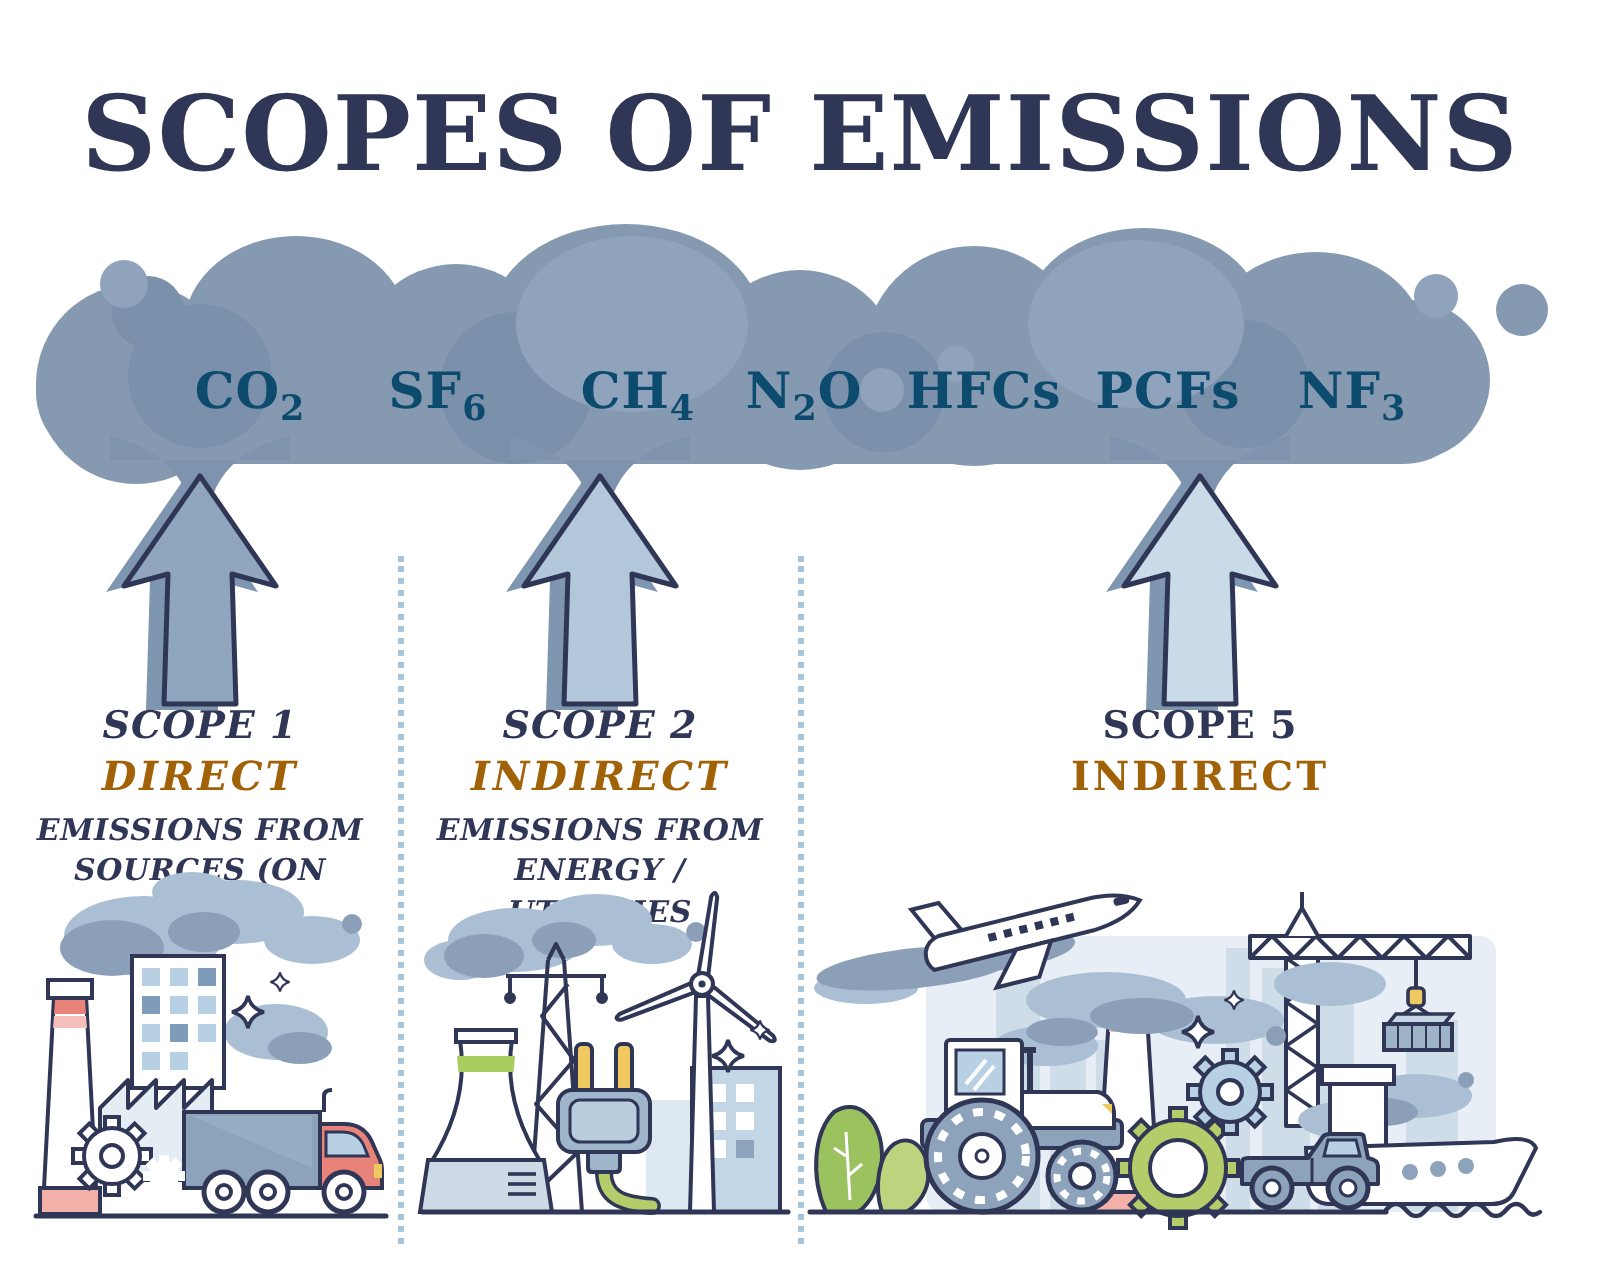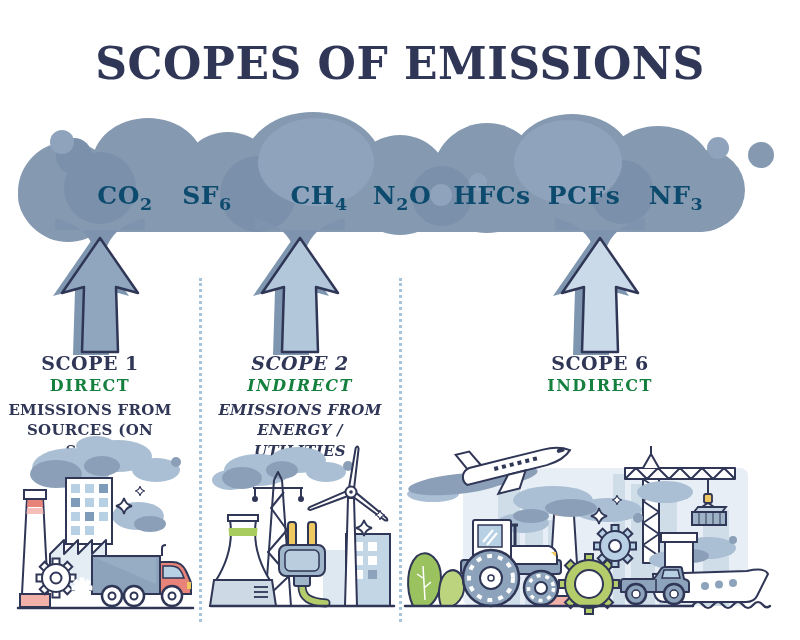--- a/index.html
+++ b/index.html
@@ -1,31 +1,31 @@
 <!DOCTYPE html>
 <html><head>
 <meta charset="utf-8">
 <style>
   html,body { margin:0; padding:0; background:#ffffff; }
   .canvas { position:relative; width:800px; height:640px; background:#ffffff; overflow:hidden;
             font-family:"DejaVu Serif", serif; }
   .title { position:absolute; top:42px; left:0; width:100%; text-align:center; margin:0;
-           font-size:44px; font-weight:bold; color:#2f3656; letter-spacing:0.5px; line-height:1; }
+           font-size:52px; font-weight:bold; color:#2f3656; letter-spacing:0.5px; line-height:1; }
   .scene-top { position:absolute; left:0; top:100px; width:800px; height:260px; }
   .gas { position:absolute; top:181px; transform:translateX(-50%); color:#0c4a6e;
          font-weight:bold; font-size:25px; letter-spacing:0.5px; white-space:nowrap; }
   .gas sub { font-size:70%; line-height:0; }
   .divider { position:absolute; top:278px; height:344px; width:0; border-left:3px dotted #a6c4db; }
   .d1 { left:199px; } .d2 { left:399px; }
   .scope { position:absolute; top:352px; text-align:center; color:#2f3656; }
-  .scope-1 { left:0; width:180px; }
+  .scope-1 { left:10px; width:180px;font-style:italic; }
   .scope-2 { left:210px; width:180px;font-style:italic; }
   .scope-3 { left:430px; width:340px; }
   .scope-num  { font-size:19px; font-weight:bold; letter-spacing:0.5px; }
-  .scope-type { font-size:16px; font-weight:bold; color:#15803d; letter-spacing:1.5px; margin-top:2px; }
+  .scope-type { font-size:20px; font-weight:bold; color:#a16207; letter-spacing:1.5px; margin-top:2px; }
   .scope-desc { font-size:15px; font-weight:bold; letter-spacing:0.3px; line-height:1.35;
                 margin-top:5px; white-space:pre-line; }
   .illus { position:absolute; top:428px; }
   .il1 { left:10px; } .il2 { left:208px; } .il3 { left:403px; }
 </style>
 </head>
 <body>
 
 <div class="canvas">
 
@@ -77,21 +77,21 @@
       <polygon points="300,138 338,193 316,187 318,252 282,252 284,187 262,193" transform="translate(-9,3)" fill="#7e96b0"></polygon>
       <polygon points="300,138 338,193 316,187 318,252 282,252 284,187 262,193" fill="#b2c7da" stroke="#2f3656" stroke-width="2.5" stroke-linejoin="round"></polygon>
     </g>
     <g>
       <polygon points="600,138 638,193 616,187 618,252 582,252 584,187 562,193" transform="translate(-9,3)" fill="#7e96b0"></polygon>
       <polygon points="600,138 638,193 616,187 618,252 582,252 584,187 562,193" fill="#cbdae8" stroke="#2f3656" stroke-width="2.5" stroke-linejoin="round"></polygon>
     </g>
   </svg>
 
   <span class="gas" style="left:125px"><span>CO</span><sub>2</sub><span></span></span>
-  <span class="gas" style="left:207px"><span>SF</span><sub>6</sub><span></span></span>
+  <span class="gas" style="left:219px"><span>SF</span><sub>6</sub><span></span></span>
   <span class="gas" style="left:319px"><span>CH</span><sub>4</sub><span></span></span>
   <span class="gas" style="left:402px"><span>N</span><sub>2</sub><span>O</span></span>
   <span class="gas" style="left:584px"><span>PCFs</span><sub></sub><span></span></span>
   <span class="gas" style="left:492px"><span>HFCs</span><sub></sub><span></span></span>
   <span class="gas" style="left:676px"><span>NF</span><sub>3</sub><span></span></span>
 
   <div class="divider d1"></div>
   <div class="divider d2"></div>
 
   <section class="scope scope-1">
@@ -100,21 +100,21 @@
     <div class="scope-desc">EMISSIONS FROM
 SOURCES (ON SITE)</div>
   </section>
   <section class="scope scope-2">
     <div class="scope-num">SCOPE 2</div>
     <div class="scope-type">INDIRECT</div>
     <div class="scope-desc">EMISSIONS FROM
 ENERGY / UTILITIES</div>
   </section>
   <section class="scope scope-3">
-    <div class="scope-num">SCOPE 6</div>
+    <div class="scope-num">SCOPE 5</div>
     <div class="scope-type">INDIRECT</div>
   </section>
 
   <svg class="illus il1" width="190" height="198" viewBox="0 0 190 198">
     <g>
       <g fill="#aabfd4">
         <ellipse cx="62" cy="40" rx="40" ry="20"></ellipse>
           <ellipse cx="108" cy="28" rx="34" ry="16"></ellipse>
         <ellipse cx="146" cy="42" rx="24" ry="12"></ellipse>
           <ellipse cx="86" cy="18" rx="20" ry="10"></ellipse>

